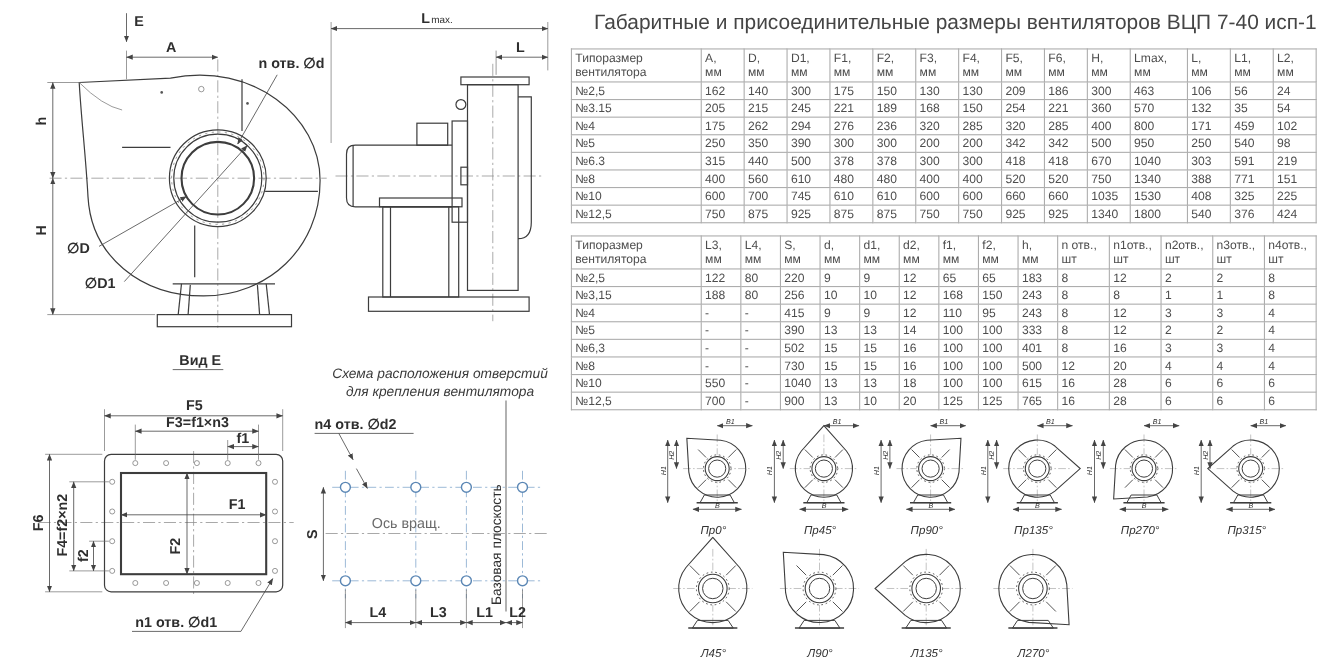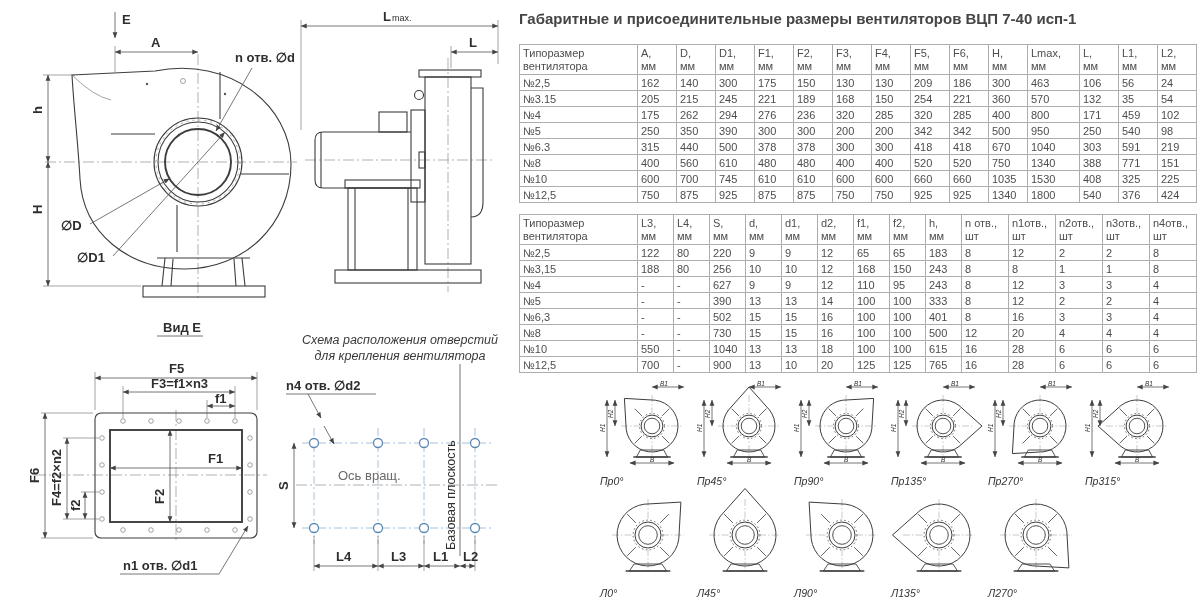--- a/index.html
+++ b/index.html
@@ -18,29 +18,29 @@
   .blu{stroke:#8fb0d2;stroke-width:0.8;stroke-dasharray:8 3 2 3;fill:none}
   .holeB{stroke:#5b87b5;stroke-width:1.3;fill:#fff}
   text{fill:#2e2e2e}
   .lab{font:600 13px "Liberation Sans",sans-serif}
   .lab2{font:12.5px "Liberation Sans",sans-serif}
   .labS{font:9px "Liberation Sans",sans-serif}
   .labIt{font:italic 12.5px "Liberation Sans",sans-serif;fill:#3a3a3a}
   .labGr{font:13px "Liberation Sans",sans-serif;fill:#6a6a6a}
 
   
-  .page-title{position:absolute;left:519px;top:10px;font-size:15px;font-weight:700;color:#454545}
+  .page-title{position:absolute;left:540px;top:10px;font-size:19px;font-weight:400;color:#454545}
   table.spec{border-collapse:collapse;table-layout:fixed;width:677px;font-size:11px;color:#4d4d4d;background:#fff}
   table.spec th,table.spec td{border:1px solid #adadad;padding:0 3px;text-align:left;font-weight:400;overflow:hidden;white-space:nowrap}
   table.spec th{height:29px;line-height:13px;vertical-align:middle}
   table.spec td{height:15px;line-height:14px}
 
   
   .diag-row{position:absolute;display:flex}
-  .fan-cell{width:97px;}
+  .fan-cell{width:97px;text-align:center}
   .fan-cap{font:italic 10.5px "Liberation Sans",sans-serif;color:#333;margin-top:-1px}
 </style>
 </head>
 <body>
 
 <svg width="0" height="0" style="position:absolute">
   <defs>
     <marker id="ar" viewBox="0 0 10 10" refX="9.5" refY="5" markerWidth="8" markerHeight="8" orient="auto-start-reverse">
       <path d="M0,1 L10,5 L0,9 z" fill="#444"></path>
     </marker>
@@ -501,21 +501,21 @@
           <td>8</td>
           <td>8</td>
           <td>1</td>
           <td>1</td>
           <td>8</td>
         </tr>
         <tr>
           <td>№4</td>
           <td>-</td>
           <td>-</td>
-          <td>627</td>
+          <td>415</td>
           <td>9</td>
           <td>9</td>
           <td>12</td>
           <td>110</td>
           <td>95</td>
           <td>243</td>
           <td>8</td>
           <td>12</td>
           <td>3</td>
           <td>3</td>
@@ -741,34 +741,20 @@
         <line class="dim dimA" x1="52" y1="7" x2="84" y2="7"></line>
         <text x="60" y="5.5" font-size="6.5" font-style="italic" fill="#444">В1</text>
         <line class="dim dimA" x1="29.900000000000002" y1="83" x2="74.1" y2="83"></line>
         <text x="50" y="82" font-size="6.5" font-style="italic" fill="#444">В</text>
       </svg><div class="fan-cap">Пр315°</div></div>
   </div>
 <div class="diag-row" style="left:600px;top:488px" id="fans-bottom">
     <div class="fan-cell"><svg width="97" height="96" viewBox="0 0 97 96">
         <line class="cl2" x1="12" y1="47" x2="84" y2="47"></line>
         <line class="cl2" x1="48" y1="11" x2="48" y2="83"></line>
-        <path d="M 44.2,16.2 A 31 31 0 1 0 78.8,50.8 L 80.9,14.1 Z" stroke="#3d3d3d" stroke-width="1" fill="none"></path>
-        <line x1="60.1" y1="34.9" x2="68.9" y2="26.1" stroke="#3d3d3d" stroke-width="0.8"></line>
-        <line x1="35.9" y1="34.9" x2="27.1" y2="26.1" stroke="#3d3d3d" stroke-width="0.8"></line>
-        <line x1="35.9" y1="59.1" x2="27.1" y2="67.9" stroke="#3d3d3d" stroke-width="0.8"></line>
-        <line x1="60.1" y1="59.1" x2="68.9" y2="67.9" stroke="#3d3d3d" stroke-width="0.8"></line>
-        <circle cx="48" cy="47" r="14.9" stroke="#3d3d3d" stroke-width="0.8" fill="#fff" stroke-dasharray="1.5 2.5"></circle>
-        <circle cx="48" cy="47" r="13.0" stroke="#3d3d3d" stroke-width="1" fill="none"></circle>
-        <circle cx="48" cy="47" r="9.3" stroke="#3d3d3d" stroke-width="0.9" fill="none"></circle>
-        <polygon points="34.05,76 61.95,76 66.6,83 29.400000000000002,83" stroke="#3d3d3d" stroke-width="0.9" fill="none"></polygon>
-        <line x1="25.68" y1="83" x2="70.32" y2="83" stroke="#3d3d3d" stroke-width="1.4"></line>
-      </svg><div class="fan-cap">Л0°</div></div>
-    <div class="fan-cell"><svg width="97" height="96" viewBox="0 0 97 96">
-        <line class="cl2" x1="12" y1="47" x2="84" y2="47"></line>
-        <line class="cl2" x1="48" y1="11" x2="48" y2="83"></line>
         <path d="M 23.6,27.9 A 31 31 0 1 0 72.4,27.9 L 48.0,0.5 Z" stroke="#3d3d3d" stroke-width="1" fill="none"></path>
         <line x1="60.1" y1="34.9" x2="68.9" y2="26.1" stroke="#3d3d3d" stroke-width="0.8"></line>
         <line x1="35.9" y1="34.9" x2="27.1" y2="26.1" stroke="#3d3d3d" stroke-width="0.8"></line>
         <line x1="35.9" y1="59.1" x2="27.1" y2="67.9" stroke="#3d3d3d" stroke-width="0.8"></line>
         <line x1="60.1" y1="59.1" x2="68.9" y2="67.9" stroke="#3d3d3d" stroke-width="0.8"></line>
         <circle cx="48" cy="47" r="14.9" stroke="#3d3d3d" stroke-width="0.8" fill="#fff" stroke-dasharray="1.5 2.5"></circle>
         <circle cx="48" cy="47" r="13.0" stroke="#3d3d3d" stroke-width="1" fill="none"></circle>
         <circle cx="48" cy="47" r="9.3" stroke="#3d3d3d" stroke-width="0.9" fill="none"></circle>
         <polygon points="34.05,76 61.95,76 66.6,83 29.400000000000002,83" stroke="#3d3d3d" stroke-width="0.9" fill="none"></polygon>
         <line x1="25.68" y1="83" x2="70.32" y2="83" stroke="#3d3d3d" stroke-width="1.4"></line>

